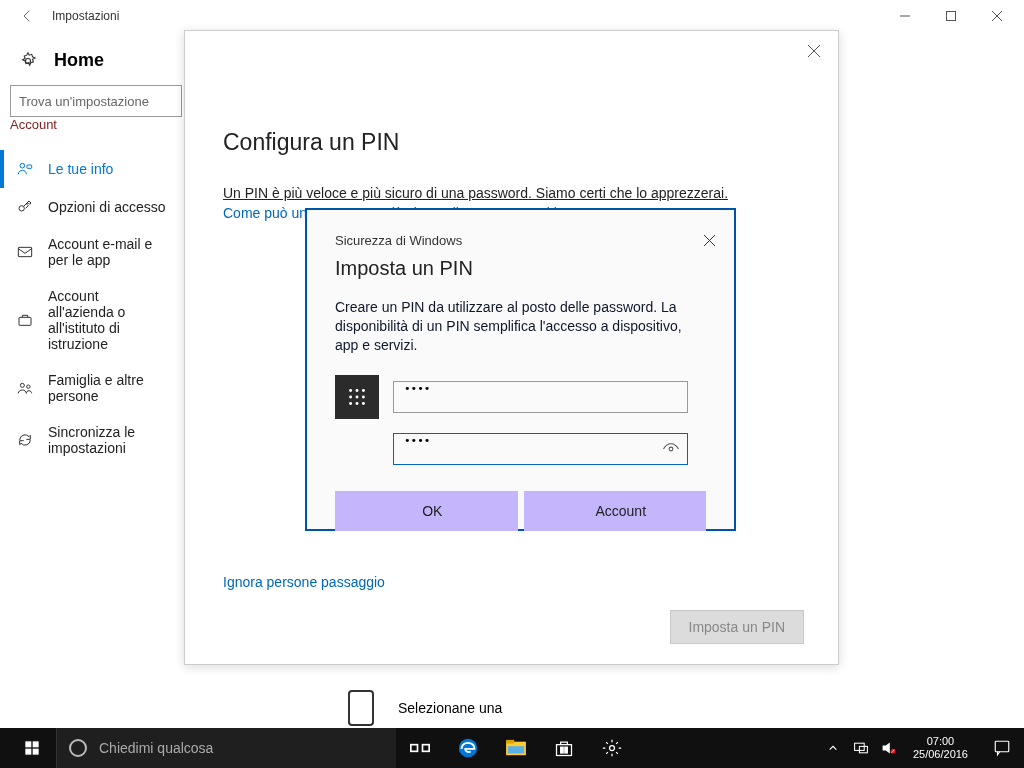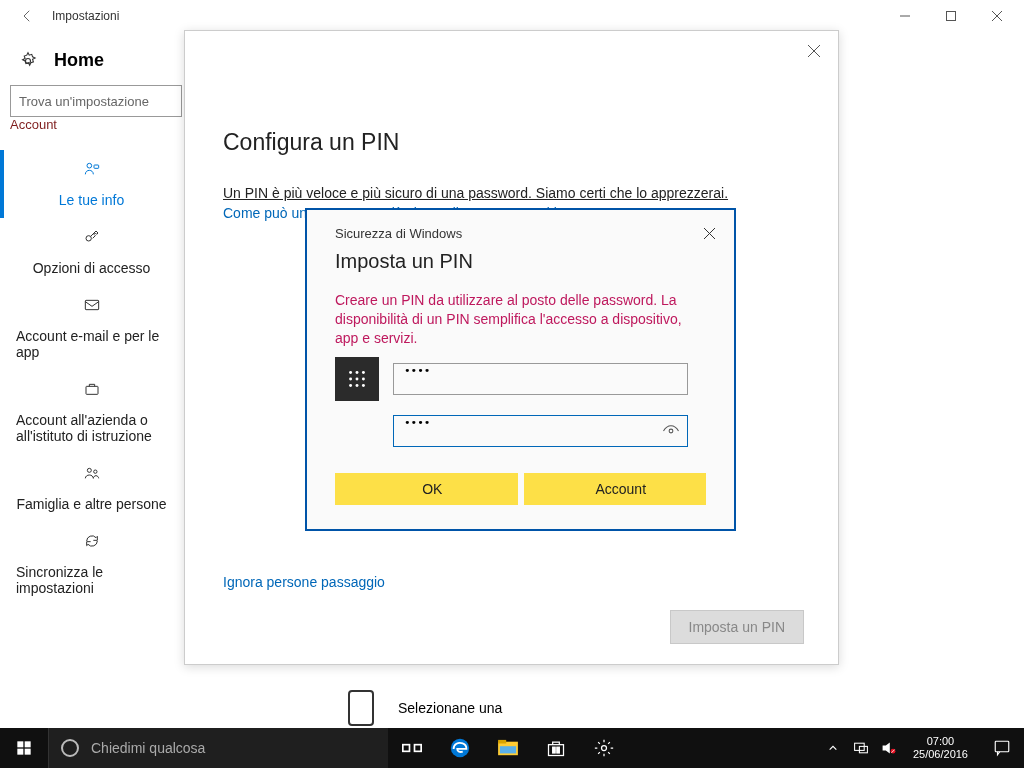--- a/index.html
+++ b/index.html
@@ -15,65 +15,65 @@
 .win-btn { width: 46px; height: 32px; display: flex; align-items: center; justify-content: center; color: #555; cursor: pointer; }
 
 .home-row { display: flex; align-items: center; padding: 18px 16px 14px 18px; gap: 16px; }
 .gear-icon { width: 20px; height: 20px; }
 .home-label { font-size: 18px; font-weight: 700; }
 
 .content-row { display: flex; }
 .sidebar { width: 183px; padding: 0 10px 0 10px; }
 .search-box { border: 1px solid #999; height: 32px; width: 172px; padding: 0 8px; display: flex; align-items: center; font-size: 13px; color: #666; }
 .category { font-size: 13px; color: #7f1d1d; margin-bottom: 18px; }
-.nav-item { display: flex; align-items: center; gap: 14px; padding: 10px 6px; font-size: 14px; color: #222; cursor: pointer; flex-direction: column; }
+.nav-item { display: flex; align-items: center; gap: 14px; padding: 10px 6px; font-size: 14px; color: #222; cursor: pointer; }
 .nav-item.selected { color: #0078d7; position: relative; }
 .nav-item.selected::before { content: ""; position: absolute; left: -10px; top: 0; bottom: 0; width: 4px; background: #0078d7; }
 .nav-icon { width: 18px; height: 18px; flex-shrink: 0; display: flex; align-items: center; justify-content: center; }
 
 
 .overlay-panel { position: absolute; left: 184px; top: 30px; width: 655px; height: 635px; background: #fff; border: 1px solid #ccc; box-shadow: 0 2px 10px rgba(0,0,0,0.15); padding: 0; }
 .overlay-header { display: flex; justify-content: flex-end; padding: 6px; }
 .overlay-close { width: 36px; height: 28px; display: flex; align-items: center; justify-content: center; cursor: pointer; color: #555; }
 .overlay-body { padding: 10px 38px; }
 .overlay-title { font-size: 23px; font-weight: 300; color: #222; margin-bottom: 28px; }
 .overlay-desc { font-size: 14px; color: #222; line-height: 1.4; text-decoration: underline; }
 .overlay-link { color: #0067b8; font-size: 14px; cursor: pointer; }
 .skip-link { color: #0067b8; font-size: 14px; cursor: pointer; margin-top: 12px; display: inline-block; }
 .overlay-bottom { position: absolute; bottom: 20px; right: 34px; }
 .imposta-btn { background: #dcdcdc; border: 1px solid #c8c8c8; padding: 8px 18px; font-size: 14px; color: #888; cursor: default; }
 
 
 .security-dialog { position: absolute; left: 305px; top: 208px; width: 431px; height: 323px; background: #fafafa; border: 2px solid #0054a8; z-index: 10; }
-.sec-header { display: flex; justify-content: space-between; align-items: center; padding: 12px 14px 0 28px; text-align: right; }
+.sec-header { display: flex; justify-content: space-between; align-items: center; padding: 19px 14px 0 28px; text-align: right; }
 .sec-header-title { font-size: 13px; color: #333; }
 .sec-close { width: 22px; height: 22px; display: flex; align-items: center; justify-content: center; cursor: pointer; }
 .sec-body { padding: 6px 28px 20px 28px; }
 .sec-title { font-size: 20px; color: #222; margin-bottom: 18px; }
-.sec-desc { font-size: 14px; color: #be185d; line-height: 1.35; margin-bottom: 9px; }
+.sec-desc { font-size: 14px; color: #0f172a; line-height: 1.35; margin-bottom: 20px; }
 .pin-rows { display: flex; flex-direction: column; gap: 14px; margin-bottom: 26px; }
 .pin-row { display: flex; align-items: center; gap: 14px; }
 .keypad-box { width: 44px; height: 44px; background: #2b2b2b; display: flex; align-items: center; justify-content: center; }
 .pin-input { height: 32px; border: 1px solid #999; padding: 0 10px; font-family: monospace; font-size: 11px; letter-spacing: 0px; color: #000; }
 .pin-input.first { width: 295px; }
 .pin-input.focused { border: 1.5px solid #0067b8; width: 295px; position: relative; padding-right: 30px; }
 .pin-input-wrap { position: relative; display: inline-block; }
 .eye-icon { position: absolute; right: 8px; top: 50%; transform: translateY(-50%); color: #555; cursor: pointer; }
 .spacer-col { width: 44px; }
 .btn-row { display: flex; gap: 6px; }
-.dlg-btn { flex: 1; height: 32px; background: #fde047; border: none; font-size: 14px; color: #222; cursor: pointer; padding-left: 12px; }
+.dlg-btn { flex: 1; height: 40px; background: #c4b5fd; border: none; font-size: 14px; color: #222; cursor: pointer; padding-left: 12px; }
 
 
 .seleziona { position: absolute; left: 348px; top: 690px; display: flex; align-items: center; gap: 24px; }
 .seleziona-box { width: 26px; height: 36px; border: 2px solid #333; border-radius: 4px; }
 .seleziona-text { font-size: 14px; }
 
 
 .taskbar { position: absolute; bottom: 0; left: 0; right: 0; height: 40px; background: #101010; display: flex; align-items: center; justify-content: space-between; color: #fff; }
-.tb-left { display: flex; align-items: center; height: 100%; }
+.tb-left { display: flex; align-items: center; height: 100%; padding-left: 8px; }
 .tb-btn { width: 48px; height: 40px; display: flex; align-items: center; justify-content: center; cursor: pointer; }
 .cortana { display: flex; align-items: center; height: 40px; width: 340px; background: #1f1f1f; border-left: 1px solid #333; }
 .cortana-circle { width: 18px; height: 18px; border: 2px solid #bbb; border-radius: 50%; margin: 0 12px; }
 .cortana-text { color: #aaa; font-size: 14px; }
 .tb-icons { display: flex; align-items: center; height: 100%; }
 .tb-right { display: flex; align-items: center; height: 100%; gap: 4px; }
 .tray-icon { width: 24px; height: 40px; display: flex; align-items: center; justify-content: center; font-size: 12px; }
 .clock { font-size: 11px; line-height: 1.2; text-align: center; padding: 0 8px; }
 .notif-btn { width: 44px; height: 40px; display: flex; align-items: center; justify-content: center; }
 

